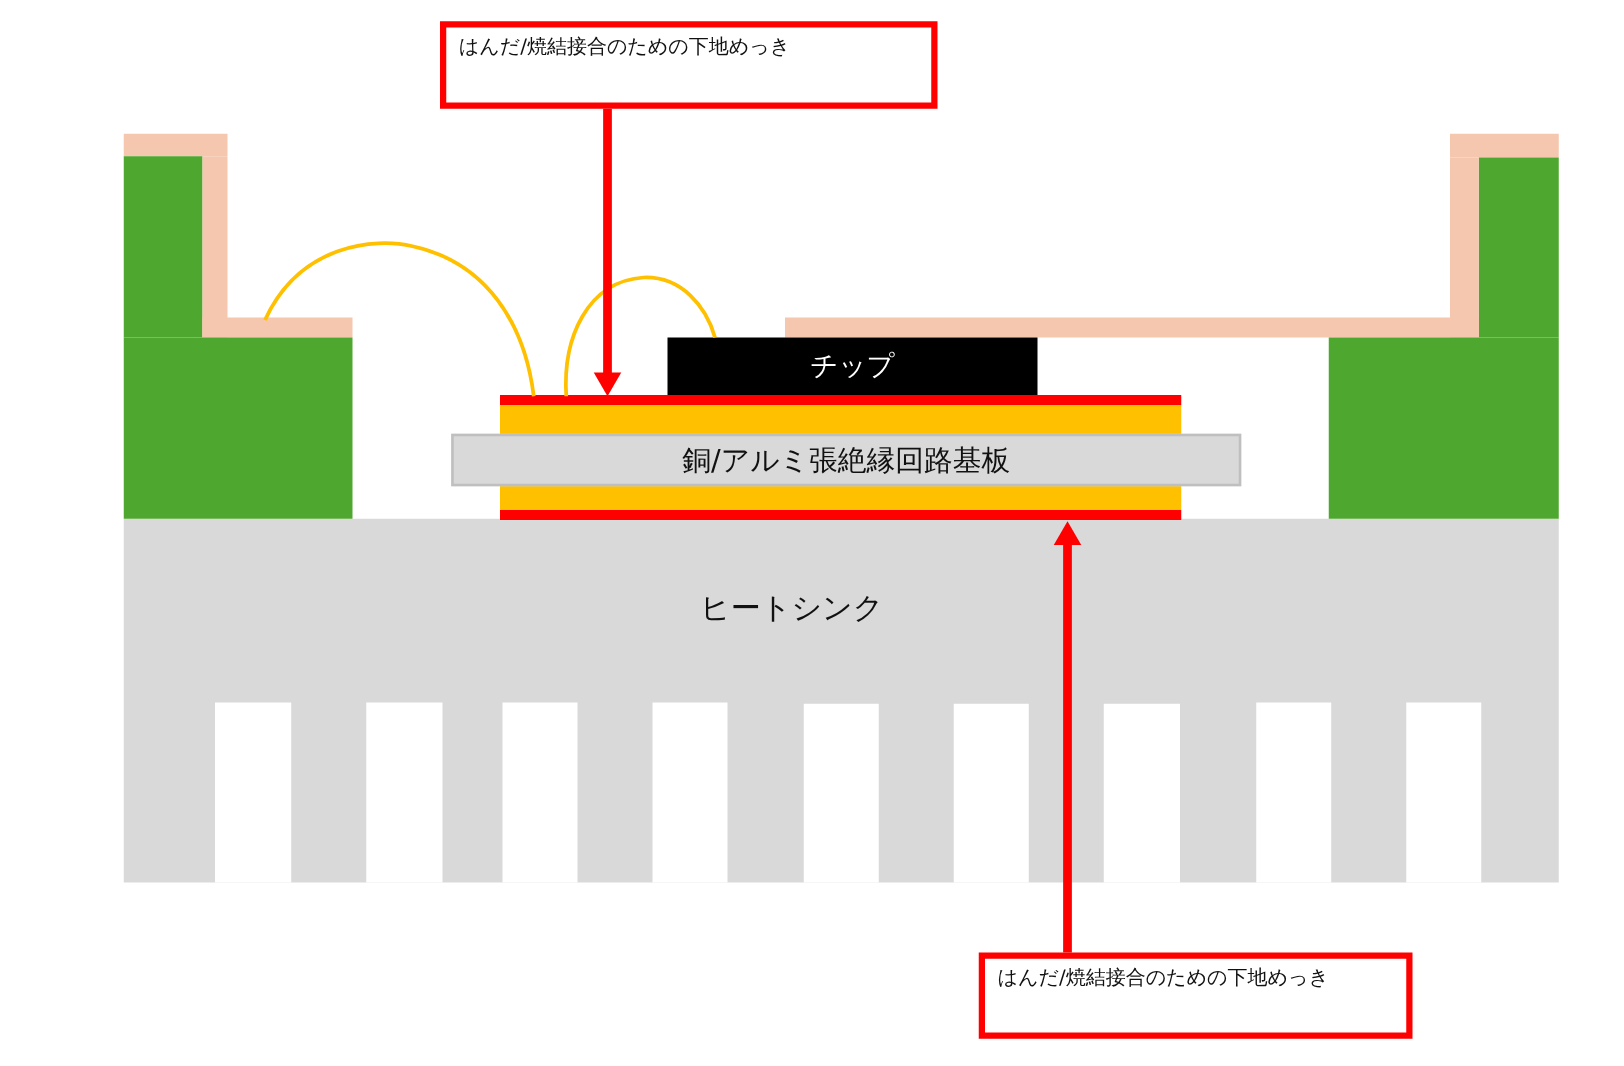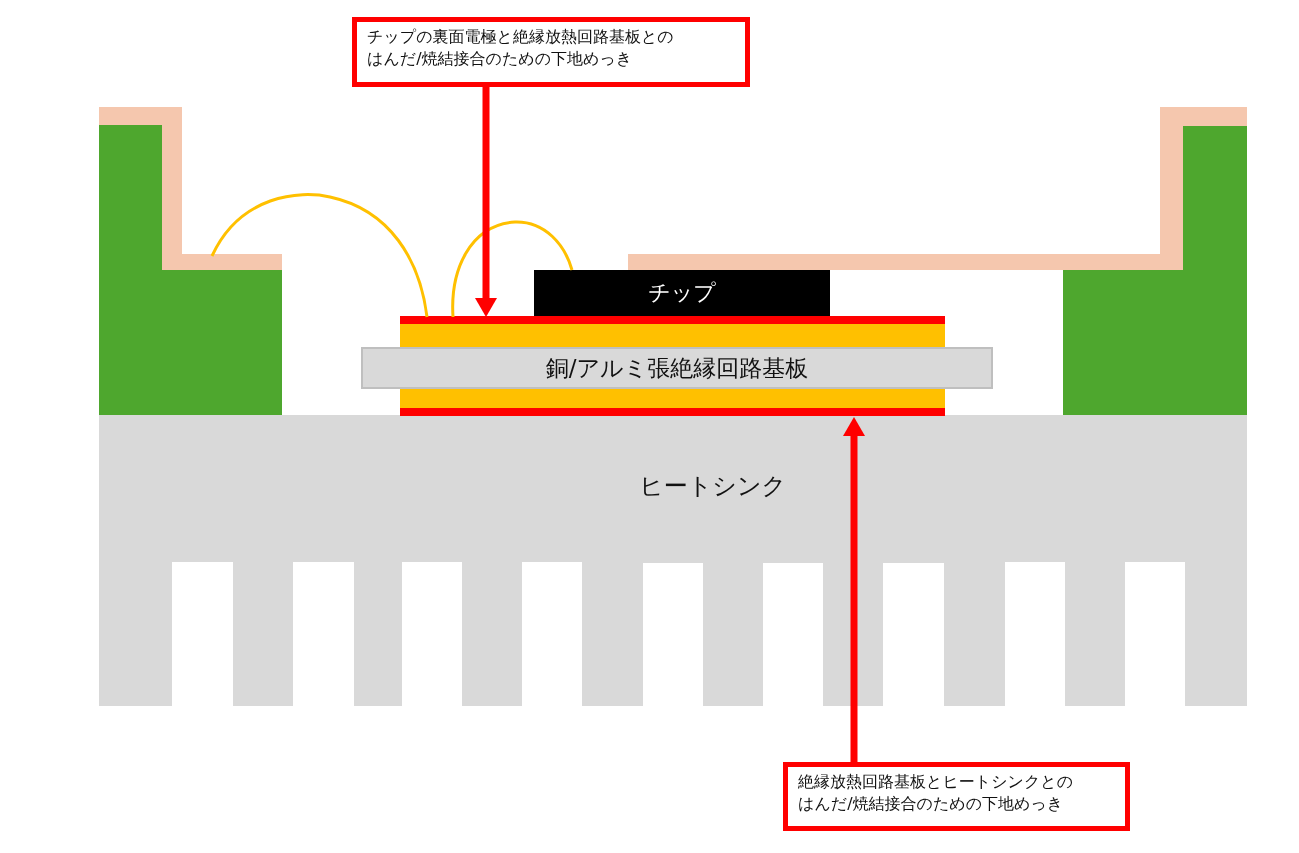--- a/index.html
+++ b/index.html
@@ -10,21 +10,21 @@
   .green { background:#4EA72E; }
   .sink  { background:#D9D9D9; }
   .gap   { background:#ffffff; }
   .red   { background:#FF0000; }
   .gold  { background:#FFC000; }
   .board { background:#D9D9D9; border:2px solid #BFBFBF;
            display:flex; align-items:center; justify-content:center;
            font-size:23px; color:#111; }
   .chip  { background:#000; color:#fff; display:flex; align-items:center;
            justify-content:center; font-size:22px; }
-  .sink-label { font-size:24px; color:#111; text-align:right; }
+  .sink-label { font-size:24px; color:#111; text-align:left; }
   .callout { background:#fff; border:5px solid #FF0000; font-size:16px;
              line-height:22px; color:#111; padding:4px 10px; }
   svg.overlay { position:absolute; left:0; top:0; }
 </style>
 </head>
 <body>
 
 <div class="abs sink" style="left:99px; top:415px; width:1148px; height:291px;"></div>
 
 <div class="abs gap" style="left:172px; top:562px; width:61px; height:144px;"></div>
@@ -65,19 +65,17 @@
 <svg class="overlay" width="1299" height="853">
   <path d="M212,256 C240,195 300,190 330,197 C390,210 420,260 427,317" fill="none" stroke="#FFC000" stroke-width="3"></path>
   <path d="M453,317 C450,270 470,225 515,222 C545,221 565,245 572,270" fill="none" stroke="#FFC000" stroke-width="3"></path>
   <line x1="486" y1="86" x2="486" y2="300" stroke="#FF0000" stroke-width="7"></line>
   <polygon points="475,298 497,298 486,317" fill="#FF0000"></polygon>
   <line x1="854" y1="434" x2="854" y2="764" stroke="#FF0000" stroke-width="7"></line>
   <polygon points="843,436 865,436 854,417" fill="#FF0000"></polygon>
 </svg>
 
 <div class="abs callout" style="left:352px; top:17px; width:398px; height:70px;">
-  <div>チップの裏面電極と絶縁放熱回路基板との</div>
   <div>はんだ/焼結接合のための下地めっき</div>
 </div>
 <div class="abs callout" style="left:783px; top:762px; width:347px; height:69px;">
-  <div>絶縁放熱回路基板とヒートシンクとの</div>
   <div>はんだ/焼結接合のための下地めっき</div>
 </div>
 
 </body></html>

